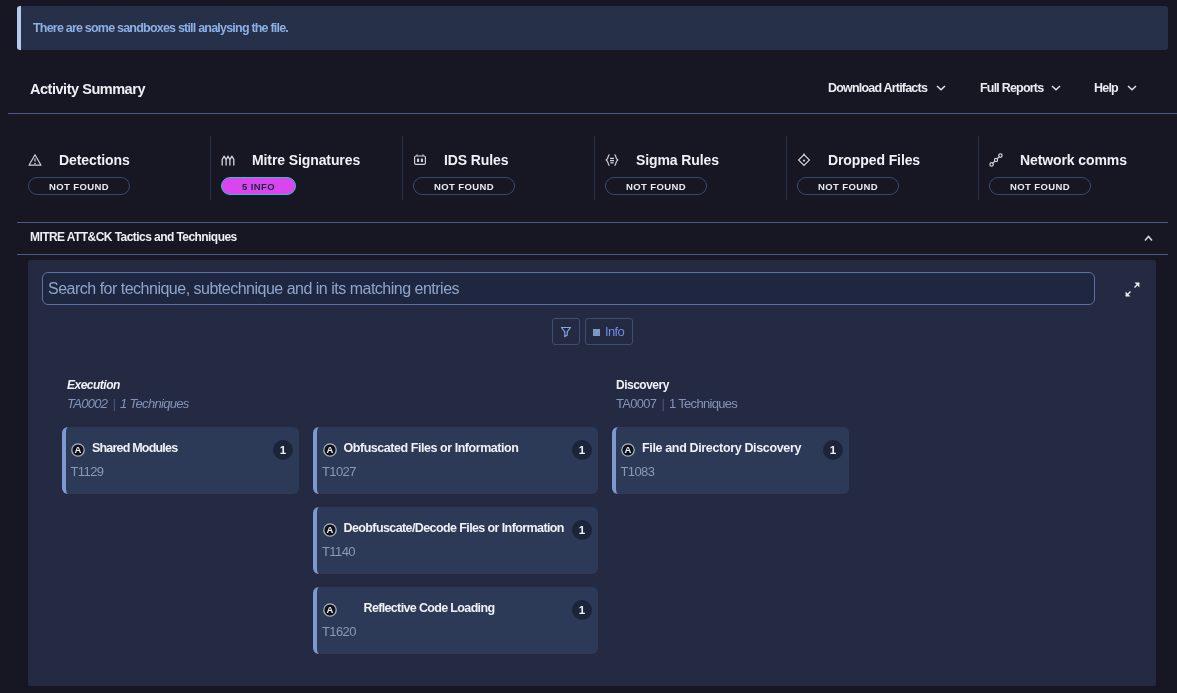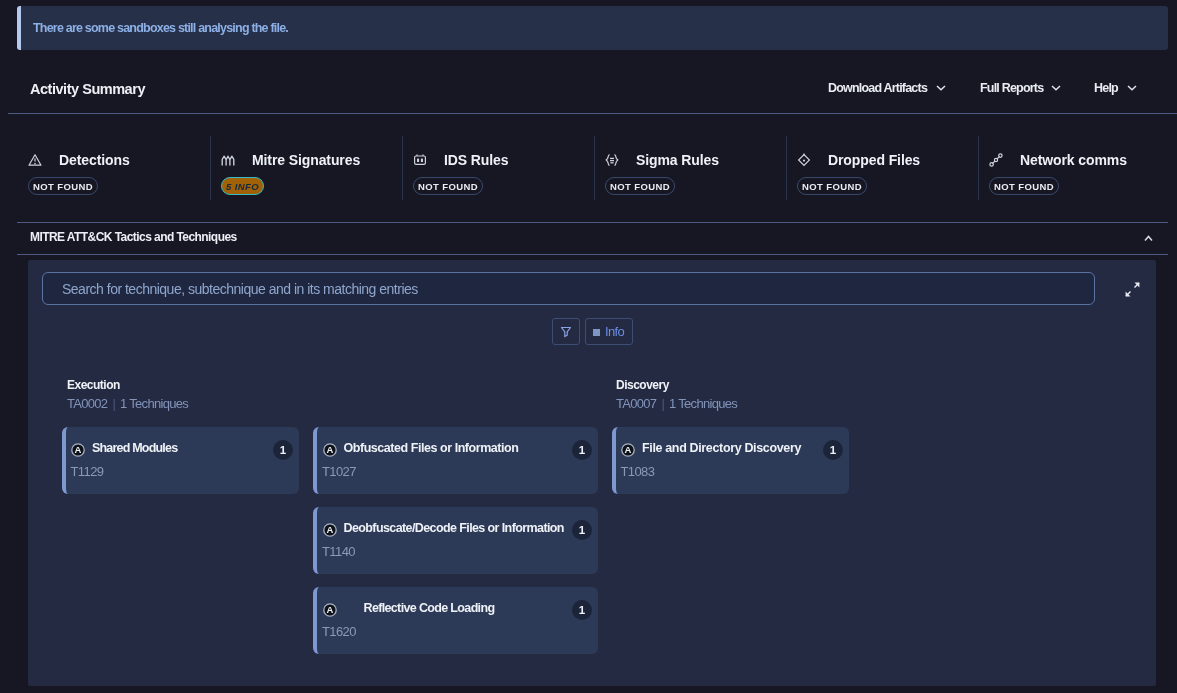--- a/index.html
+++ b/index.html
@@ -18,36 +18,36 @@
 #asTitle { left:30px; top:81px; font-size:14.5px; font-weight:bold; color:#eef0f6; letter-spacing:-0.47px; }
 .menuItem { top:81px; color:#e9ecf3; font-size:12.5px; font-weight:bold; letter-spacing:-0.8px; }
 .menuChev { top:85px; }
 #line1 { left:8px; top:113px; width:1169px; height:1px; background:#4f5b83; }
 
 
 .stat { top:152px; width:181px; }
 .statHead { display:flex; align-items:center; gap:17px; }
 .statHead svg { flex:0 0 auto; }
 .statTitle { color:#eef1f7; font-size:14px; font-weight:bold; letter-spacing:-0.1px; }
-.pill { display:inline-block; margin-top:9px; height:18px; line-height:17px; padding:0 4px;
+.pill { display:inline-block; margin-top:9px; height:18px; line-height:17px; padding:0 20px;
   border:1px solid #39496e; border-radius:9px; color:#e8ebf2; font-size:9.5px;
   font-weight:bold; letter-spacing:0.4px; }
-.pill.teal { background:#a16207; border-color:#35bac6; color:#13293e;font-style:italic; }
+.pill.teal { background:#d946ef; border-color:#35bac6; color:#13293e; }
 .vdiv { top:136px; width:1px; height:64px; background:#2b344d; }
 
 
 #line2 { left:17px; top:222px; width:1151px; height:1px; background:#4f5b83; }
 #line3 { left:17px; top:254px; width:1151px; height:1px; background:#4f5b83; }
 #secTitle { left:30px; top:230px; font-size:12px; font-weight:bold; color:#edeff5; letter-spacing:-0.56px; }
 
 
 #panel { left:28px; top:260px; width:1128px; height:426px; background:#232a42; border-radius:2px; }
 #search { position:absolute; left:14px; top:12px; width:1053px; height:33px;
   background:#1f2740; border:1px solid #5b73a3; border-radius:6px;
-  color:#8fa5cb; font-size:14px; line-height:32px; padding-left:19px; letter-spacing:-0.5px; }
+  color:#8fa5cb; font-size:16px; line-height:32px; padding-left:5px; letter-spacing:-0.5px; }
 #expandIco { position:absolute; left:1095px; top:20px; }
 
 .btnrow { position:absolute; left:0; top:58px; width:1128px; text-align:center; }
 .pbtn { display:inline-block; height:27px; border:1px solid #3d4e74; border-radius:3px;
   vertical-align:top; }
 #filterBtn { width:28px; padding-top:5px; margin-right:5px; }
 #infoBtn { width:48px; line-height:25px; color:#6c8ce2; font-size:13px; letter-spacing:-0.65px; }
 #infoBtn .sq { display:inline-block; width:7px; height:7px; background:#7e96c2; margin-right:5px; }
 
 
@@ -180,21 +180,21 @@
         <line x1="7.5" y1="11.5" x2="3" y2="16"></line>
           <path d="M2.6 11.5 L2.6 16.4 L7.5 16.4 Z" stroke="none"></path>
       </g>
     </svg>
     <div class="btnrow">
       <span class="pbtn" id="filterBtn"><svg width="12" height="12" viewBox="0 0 12 12">
             <path d="M1.5 1.5 L10.5 1.5 L7.2 5.8 L7.2 9.2 L4.8 10.6 L4.8 5.8 Z" fill="none" stroke="#8aa4e6" stroke-width="1.2" stroke-linejoin="round"></path>
           </svg></span><span class="pbtn" id="infoBtn"><span class="sq"></span>Info</span>
     </div>
 
-    <div class="tacHead" style="left:39px;">
+    <div class="tacHead" style="left:39px;font-style:italic;">
       <div class="tacName">Execution</div>
       <div class="tacSub">TA0002<span class="sep">|</span>1 Techniques</div>
     </div>
     <div class="tacHead" style="left:588px;">
       <div class="tacName">Discovery</div>
       <div class="tacSub">TA0007<span class="sep">|</span>1 Techniques</div>
     </div>
 
     <div class="card" style="left:33.5px; top:167px; width:237.5px;">
       <svg class="ico" width="14" height="14" viewBox="0 0 14 14">

